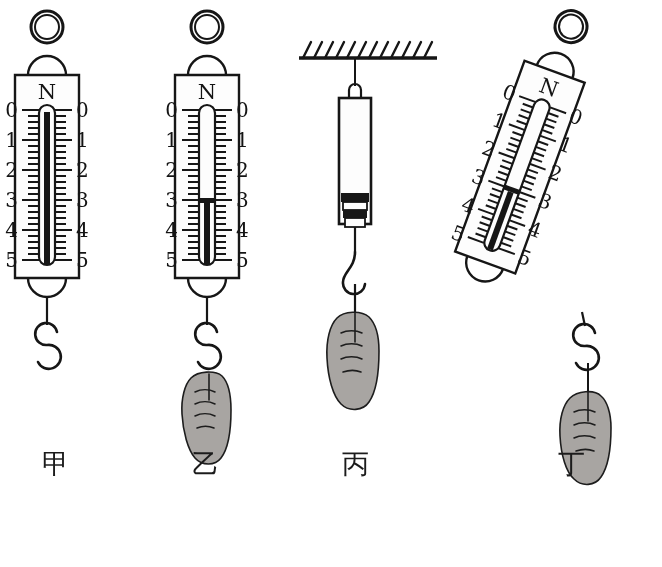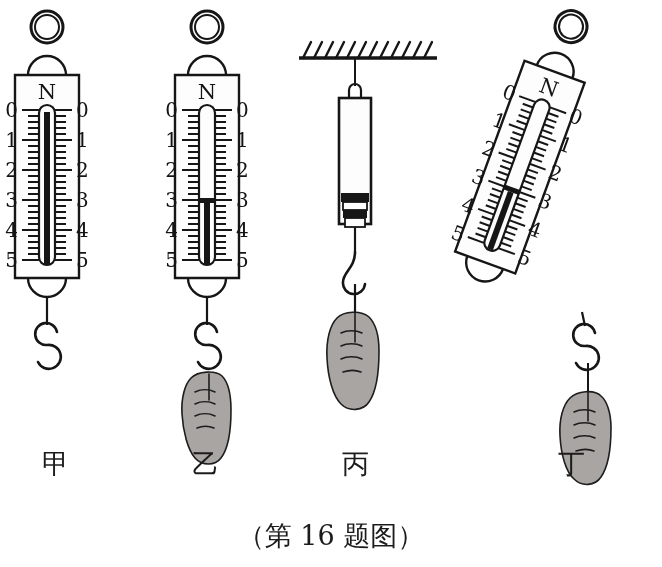--- a/index.html
+++ b/index.html
@@ -425,15 +425,14 @@
         <path class="hand-line" d="M133 392 L133 421"></path>
       </g>
     </svg>
   </div>
 
   <div class="panel-label" style="left:42px; top:450px;">甲</div>
   <div class="panel-label" style="left:192px; top:450px;">乙</div>
   <div class="panel-label" style="left:342px; top:450px;">丙</div>
   <div class="panel-label" style="left:558px; top:450px;">丁</div>
 
-  <div class="caption" style="top:518px;">（第 16 题图）</div>
 
 </div>
 
 </body></html>

